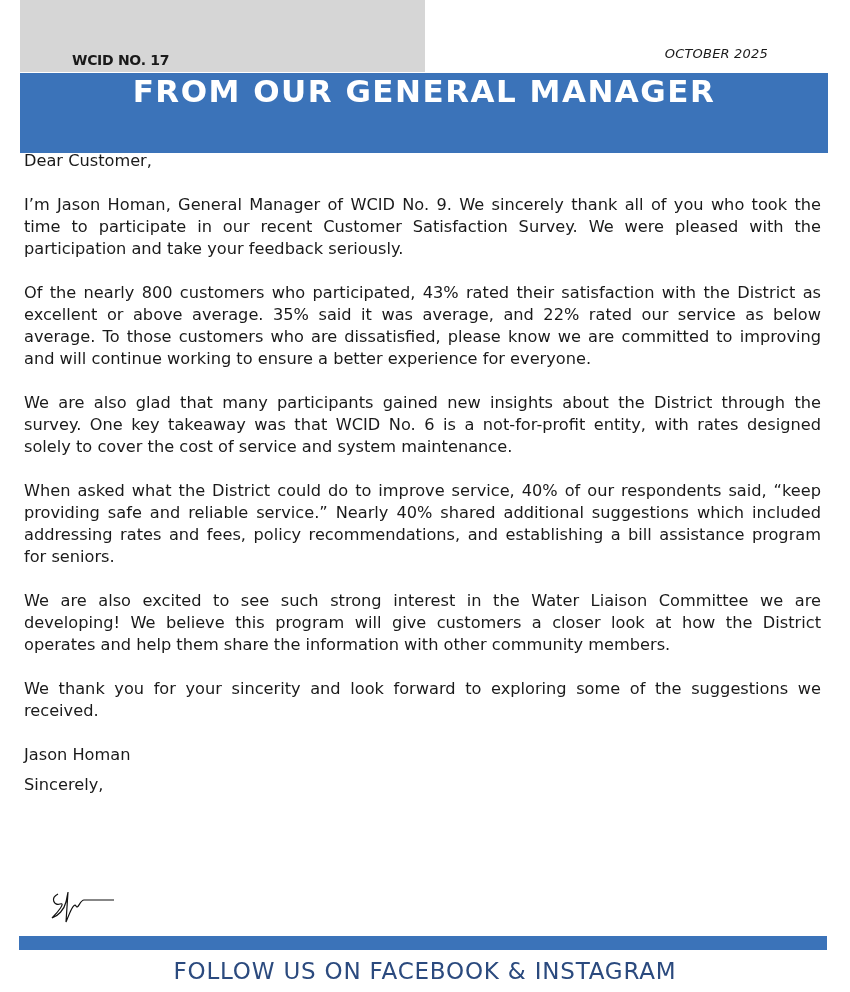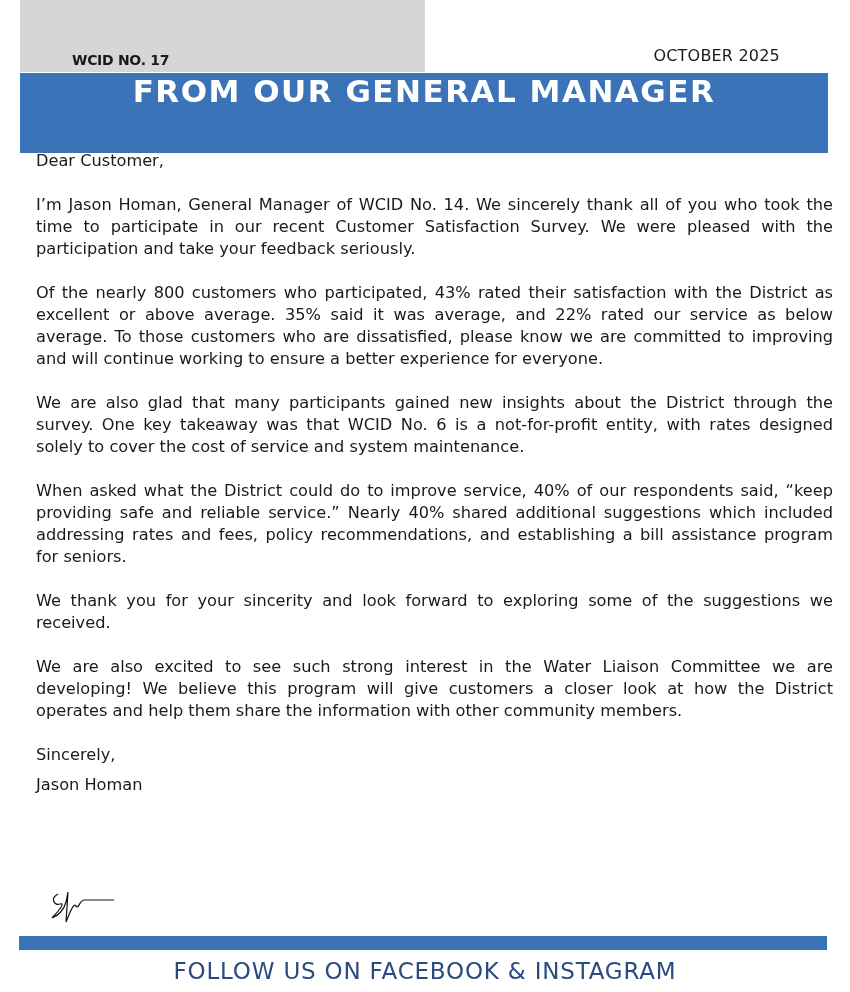--- a/index.html
+++ b/index.html
@@ -1,52 +1,52 @@
 <!DOCTYPE html>
 <html><head>
 <meta charset="utf-8">
 <style>
   html, body { margin: 0; padding: 0; background: #ffffff; }
   body { width: 850px; height: 992px; position: relative; overflow: hidden;
          font-family: "DejaVu Sans", sans-serif; color: #1a1a1a; }
   .gray-tab { position: absolute; left: 20px; top: 0; width: 405px; height: 72px; background: #d6d6d6; }
   .wcid { position: absolute; left: 72px; top: 52px; font-size: 14px; font-weight: bold; letter-spacing: -0.3px; }
-  .date { position: absolute; right: 70px; top: 46px; font-size: 16px; letter-spacing: 0.2px; }
+  .date { position: absolute; right: 82px; top: 46px; font-size: 13px; letter-spacing: 0.2px; font-style: italic; }
   .banner { position: absolute; left: 20px; top: 73px; width: 808px; height: 80px; background: #3b73b9;
             display: flex; align-items: flex-start; justify-content: center; }
   .banner-title { color: #ffffff; font-size: 31px; font-weight: bold; letter-spacing: 1.5px; }
-  .content { position: absolute; left: 36px; top: 150px; width: 797px; font-size: 16.2px; line-height: 22px; }
+  .content { position: absolute; left: 24px; top: 150px; width: 797px; font-size: 16.2px; line-height: 22px; }
   .content p { margin: 0 0 22px 0; text-align: justify; }
   .content p.tight { margin-bottom: 8px; }
   .sig { position: absolute; left: 44px; top: 888px; width: 80px; height: 40px; }
   .footer-bar { position: absolute; left: 19px; top: 936px; width: 808px; height: 14px; background: #3b73b9; }
   .footer-text { position: absolute; left: 0; width: 850px; top: 958px; text-align: center;
                  color: #2b4a7e; font-size: 23px; font-weight: normal; letter-spacing: 0.8px; }
 </style>
 </head>
 <body>
 
 <div class="gray-tab"></div>
 <div class="wcid">WCID NO. 17</div>
 <div class="date">OCTOBER 2025</div>
 
 <div class="banner">
   <span class="banner-title">FROM OUR GENERAL MANAGER</span>
 </div>
 
 <div class="content">
   <p>Dear Customer,</p>
-  <p>I’m Jason Homan, General Manager of WCID No. 14. We sincerely thank all of you who took the time to participate in our recent Customer Satisfaction Survey. We were pleased with the participation and take your feedback seriously.</p>
+  <p>I’m Jason Homan, General Manager of WCID No. 9. We sincerely thank all of you who took the time to participate in our recent Customer Satisfaction Survey. We were pleased with the participation and take your feedback seriously.</p>
   <p>Of the nearly 800 customers who participated, 43% rated their satisfaction with the District as excellent or above average. 35% said it was average, and 22% rated our service as below average. To those customers who are dissatisfied, please know we are committed to improving and will continue working to ensure a better experience for everyone.</p>
   <p>We are also glad that many participants gained new insights about the District through the survey. One key takeaway was that WCID No. 6 is a not-for-profit entity, with rates designed solely to cover the cost of service and system maintenance.</p>
   <p>When asked what the District could do to improve service, 40% of our respondents said, “keep providing safe and reliable service.” Nearly 40% shared additional suggestions which included addressing rates and fees, policy recommendations, and establishing a bill assistance program for seniors.</p>
+  <p>We are also excited to see such strong interest in the Water Liaison Committee we are developing! We believe this program will give customers a closer look at how the District operates and help them share the information with other community members.</p>
   <p>We thank you for your sincerity and look forward to exploring some of the suggestions we received.</p>
-  <p>We are also excited to see such strong interest in the Water Liaison Committee we are developing! We believe this program will give customers a closer look at how the District operates and help them share the information with other community members.</p>
+  <p class="tight">Jason Homan</p>
   <p class="tight">Sincerely,</p>
-  <p class="tight">Jason Homan</p>
 </div>
 
 <svg class="sig" viewBox="0 0 80 40">
   <path d="M14 6 C6 10, 10 18, 16 16 C22 14, 14 24, 8 30 C14 28, 20 22, 22 14 L24 4 L22 34 C26 24, 30 14, 32 18 C34 22, 36 12, 40 12 L70 12" fill="none" stroke="#111" stroke-width="1.2"></path>
 </svg>
 
 <div class="footer-bar"></div>
 <div class="footer-text">FOLLOW US ON FACEBOOK &amp; INSTAGRAM</div>
 
 </body></html>

